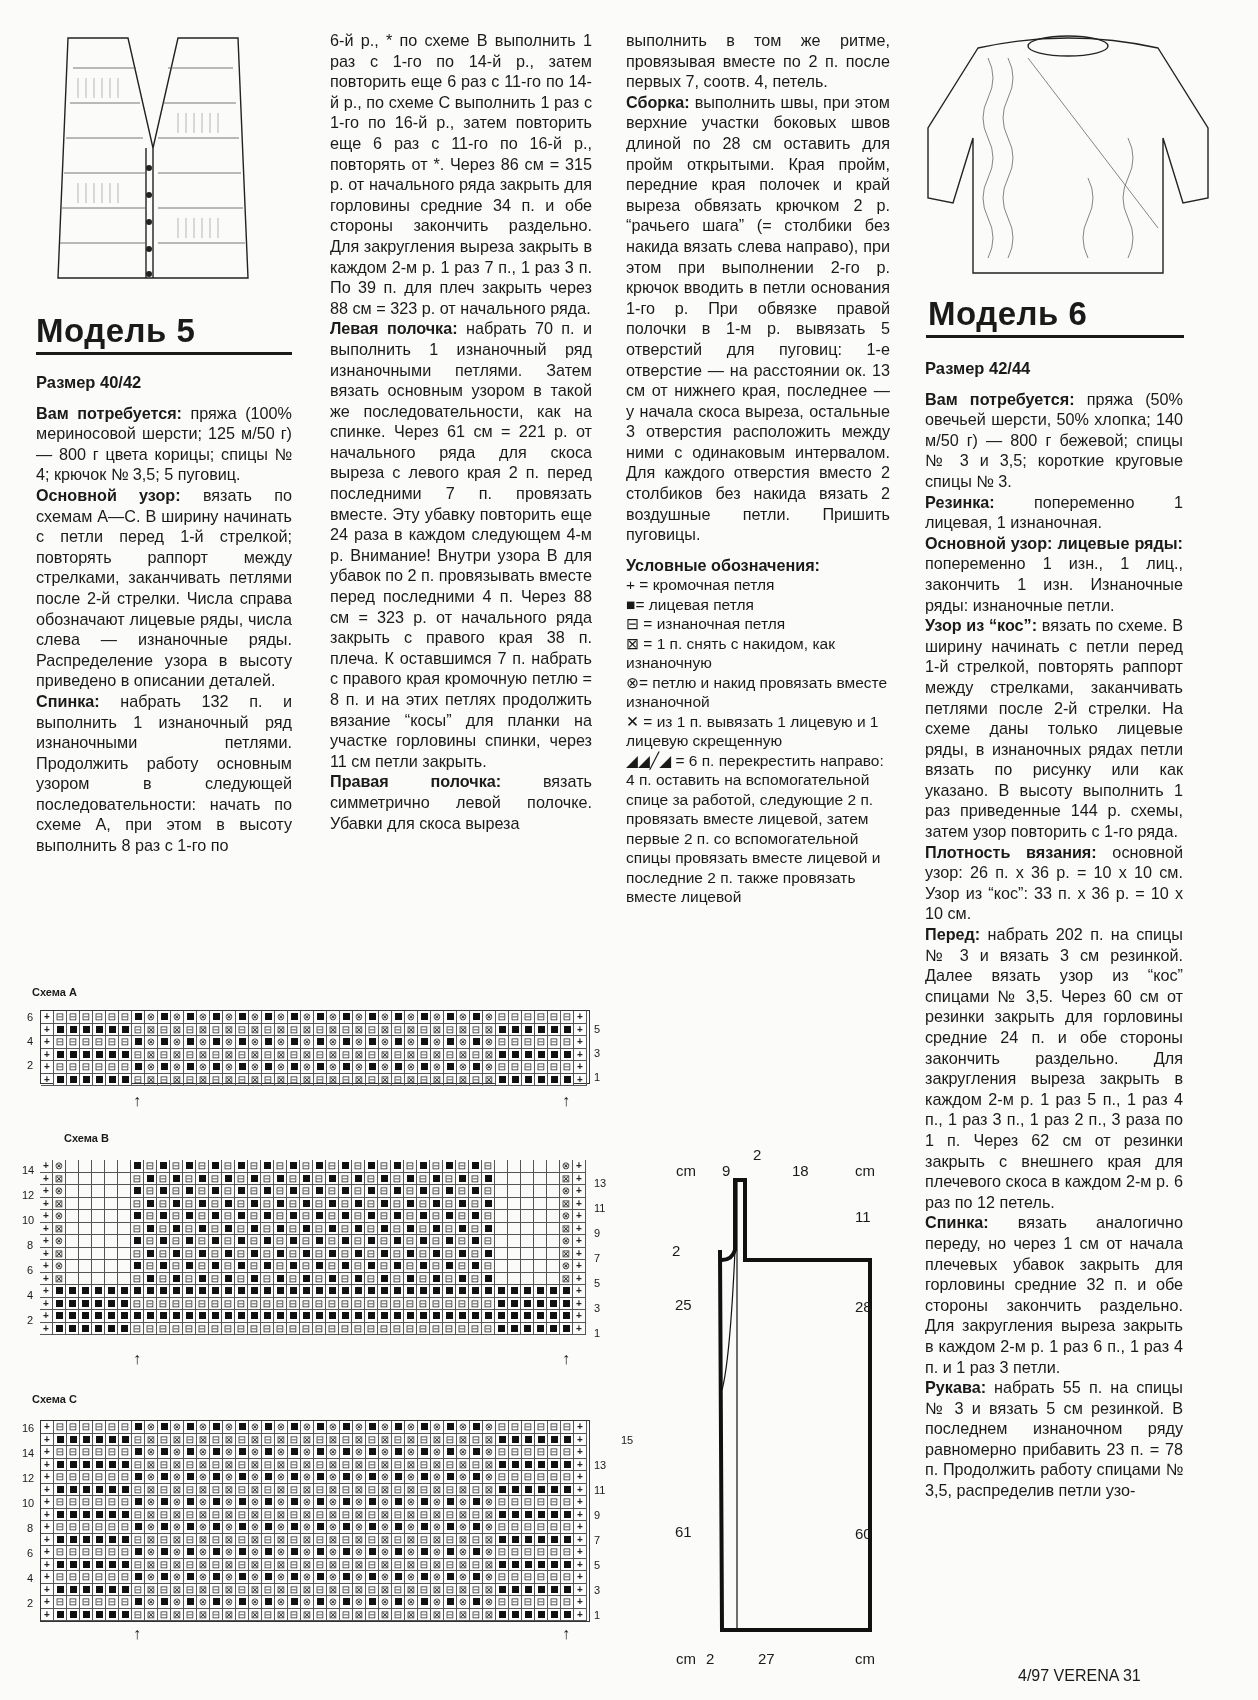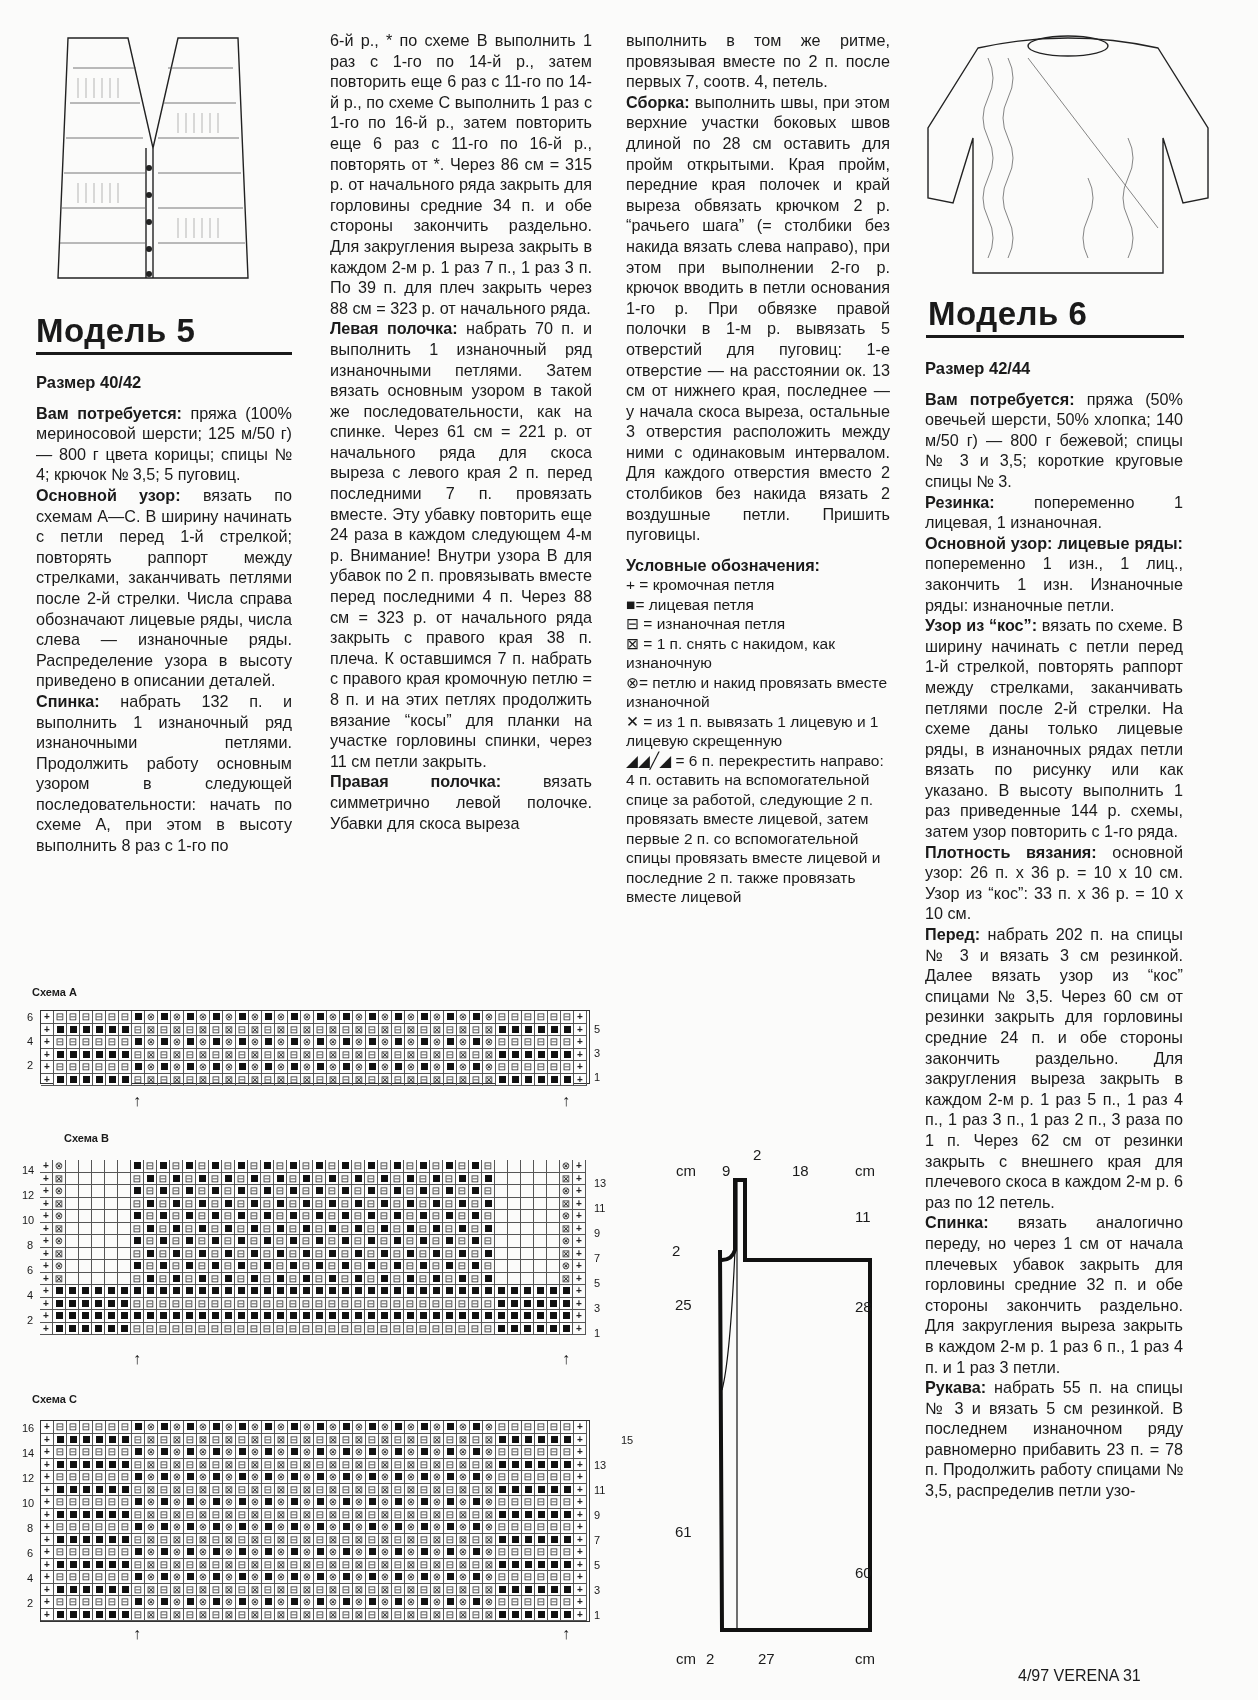--- a/index.html
+++ b/index.html
@@ -1699,19 +1699,19 @@
 <div class="dim" style="left:676px;top:1162px;">cm</div>
 <div class="dim" style="left:722px;top:1162px;">9</div>
 <div class="dim" style="left:753px;top:1146px;">2</div>
 <div class="dim" style="left:792px;top:1162px;">18</div>
 <div class="dim" style="left:855px;top:1162px;">cm</div>
 <div class="dim" style="left:672px;top:1242px;">2</div>
 <div class="dim" style="left:675px;top:1296px;">25</div>
 <div class="dim" style="left:675px;top:1487px;margin-top:36px;">61</div>
 <div class="dim" style="left:855px;top:1208px;">11</div>
 <div class="dim" style="left:855px;top:1298px;">28</div>
-<div class="dim" style="left:855px;top:1564px;">60</div>
+<div class="dim" style="left:855px;top:1525px;">60</div>
 <div class="dim" style="left:676px;top:1650px;">cm</div>
 <div class="dim" style="left:706px;top:1650px;">2</div>
 <div class="dim" style="left:758px;top:1650px;">27</div>
 <div class="dim" style="left:855px;top:1650px;">cm</div>
 
 <div class="footer">4/97 VERENA  31</div>
 
 </body></html>

